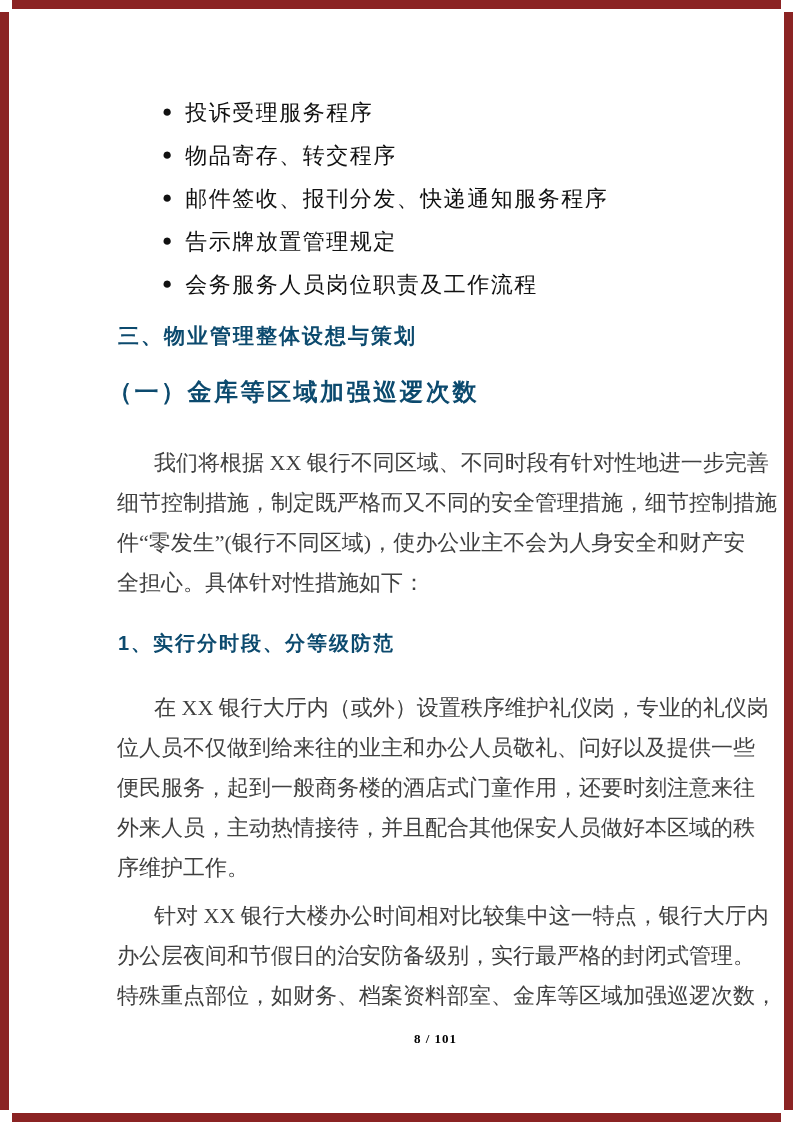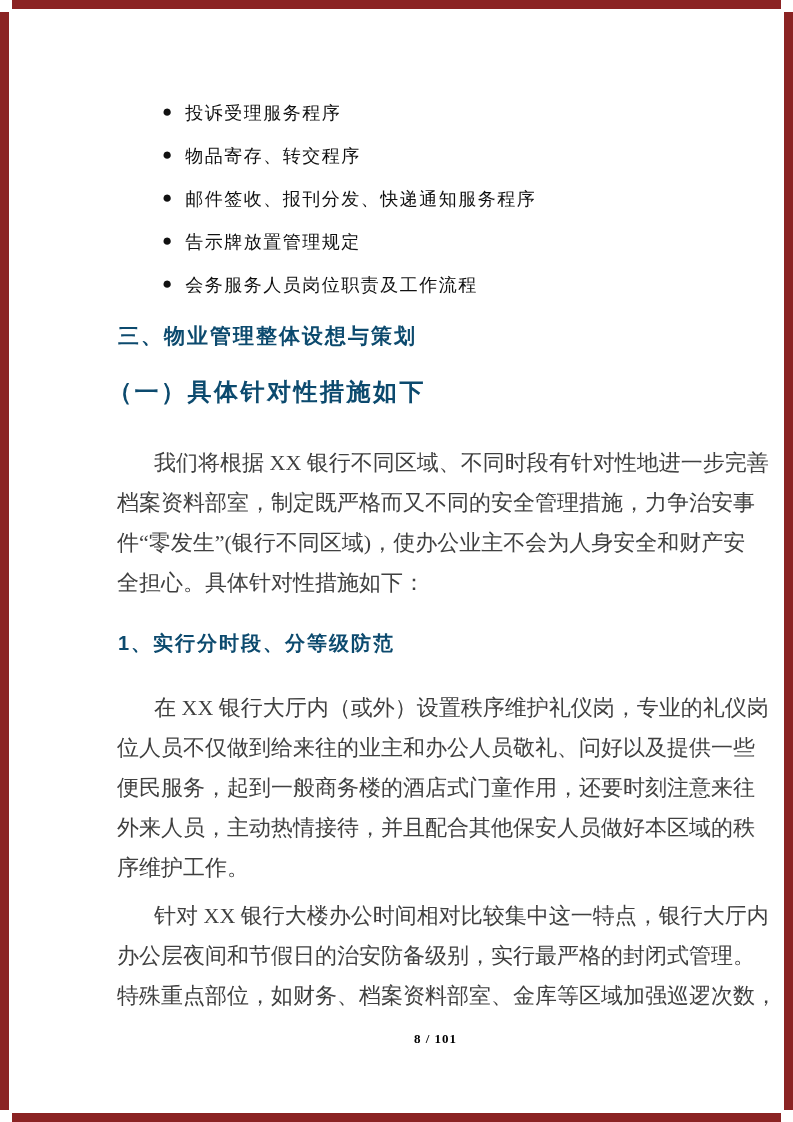--- a/index.html
+++ b/index.html
@@ -15,21 +15,21 @@
   .pb{position:absolute;background:#8b2323;}
   .pb-top{top:0;left:12px;right:12px;height:9px;}
   .pb-bottom{bottom:0;left:12px;right:12px;height:9px;}
   .pb-left{left:0;top:12px;bottom:12px;width:9px;}
   .pb-right{right:0;top:12px;bottom:12px;width:9px;}
 
   
   .bullet-list{position:absolute;top:91px;left:162px;}
   .bullet-item{display:flex;align-items:center;height:43px;white-space:nowrap;}
   .dot{font-size:17px;line-height:1;margin-right:13px;transform:translateY(-1px);}
-  .bullet-text{font-size:18px;letter-spacing:1.5px;}
+  .bullet-text{font-size:22px;letter-spacing:1.5px;}
 
   
   .h-sans{
     position:absolute;
     font-family:"Liberation Sans","DejaVu Sans",sans-serif;
     font-weight:bold;white-space:nowrap;color:#0c4a6e;
   }
   .h-section{top:322px;left:118px;font-size:21px;letter-spacing:2px;}
   .h-subsection{top:376px;left:108px;font-size:24px;letter-spacing:2.5px;}
   .h-clause{top:630px;left:118px;font-size:20px;letter-spacing:2px;}
@@ -82,25 +82,25 @@
         <span class="bullet-text">告示牌放置管理规定</span>
       </div>
       <div class="bullet-item">
         <span class="dot">●</span>
         <span class="bullet-text">会务服务人员岗位职责及工作流程</span>
       </div>
     </div>
 
   <div class="h-sans h-section">三、物业管理整体设想与策划</div>
 
-  <div class="h-sans h-subsection">（一）具体针对性措施如下</div>
+  <div class="h-sans h-subsection">（一）金库等区域加强巡逻次数</div>
 
   <div class="para para-1">
       <div class="line first">我们将根据 XX 银行不同区域、不同时段有针对性地进一步完善</div>
-      <div class="line">档案资料部室，制定既严格而又不同的安全管理措施，力争治安事</div>
+      <div class="line">细节控制措施，制定既严格而又不同的安全管理措施，细节控制措施</div>
       <div class="line">件“零发生”(银行不同区域)，使办公业主不会为人身安全和财产安</div>
       <div class="line last">全担心。具体针对性措施如下：</div>
     </div>
 
   <div class="h-sans h-clause">1、实行分时段、分等级防范</div>
 
   <div class="para para-2">
       <div class="line first">在 XX 银行大厅内（或外）设置秩序维护礼仪岗，专业的礼仪岗</div>
       <div class="line">位人员不仅做到给来往的业主和办公人员敬礼、问好以及提供一些</div>
       <div class="line">便民服务，起到一般商务楼的酒店式门童作用，还要时刻注意来往</div>

